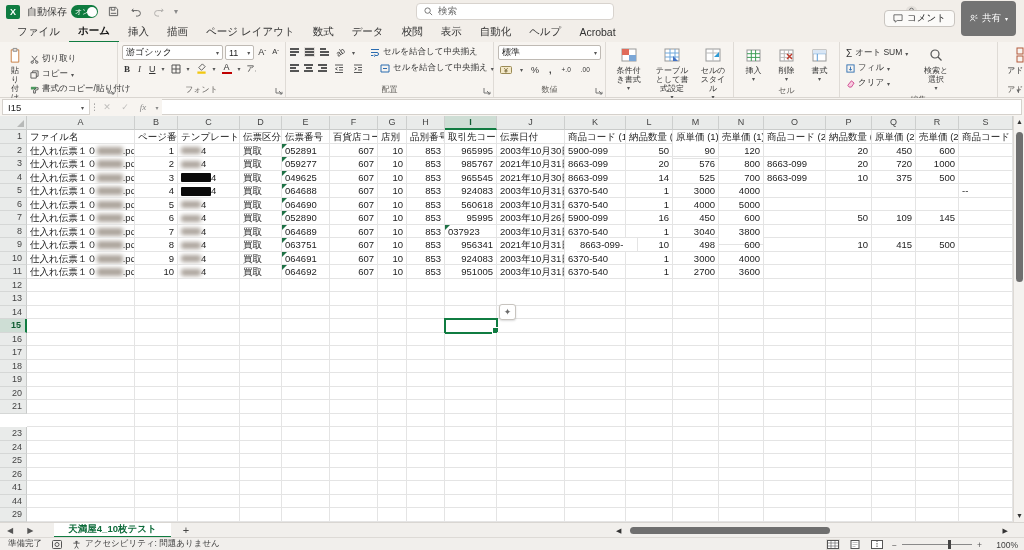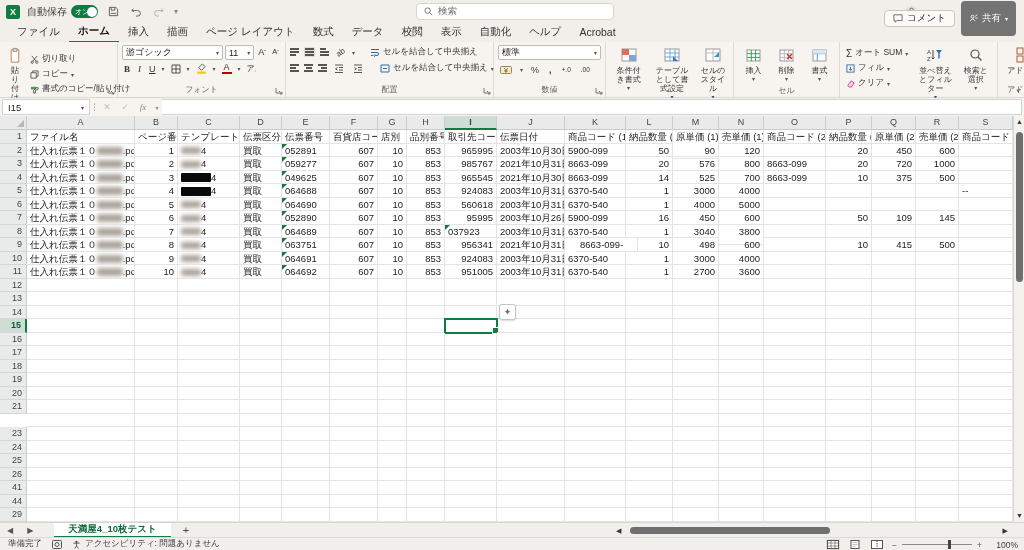--- a/index.html
+++ b/index.html
@@ -461,32 +461,20 @@
               <span>フィル</span> 
               <span class="chevd">▾</span>
             </div>
           <div class="smallbtn">
               <svg width="9" height="9" viewBox="0 0 10 10">
                 <path d="M2 7l4-5 3 2.5L6 9H3.5z" fill="#F9CDE0" stroke="#b06" stroke-width=".7"></path>
               </svg>
               <span>クリア</span> 
               <span class="chevd">▾</span>
             </div>
-        </div>
-        <div class="bigbtn" style="width:44px">
-          <span class="bicon">
-              <svg width="16" height="14" viewBox="0 0 16 14">
-                <text x="0" y="6" font-size="6" fill="#444">A</text>
-                <text x="0" y="13" font-size="6" fill="#444">Z</text>
-                <path d="M6 2v9M4.7 9.5L6 11l1.3-1.5" fill="none" stroke="#444"></path>
-                <path d="M9 2h6l-2.3 3v5l-1.4 1V5z" fill="#2B6CB0"></path>
-              </svg>
-            </span>
-          <span>並べ替えとフィルター</span>
-            <span class="chevd">▾</span>
         </div>
         <div class="bigbtn" style="width:36px">
           <span class="bicon">
               <svg width="14" height="14" viewBox="0 0 14 14">
                 <circle cx="6" cy="6" r="4" fill="none" stroke="#555" stroke-width="1.2"></circle>
                 <path d="M9 9l3.5 3.5" stroke="#555" stroke-width="1.2"></path>
               </svg>
             </span>
           <span>検索と選択</span>
             <span class="chevd">▾</span>

